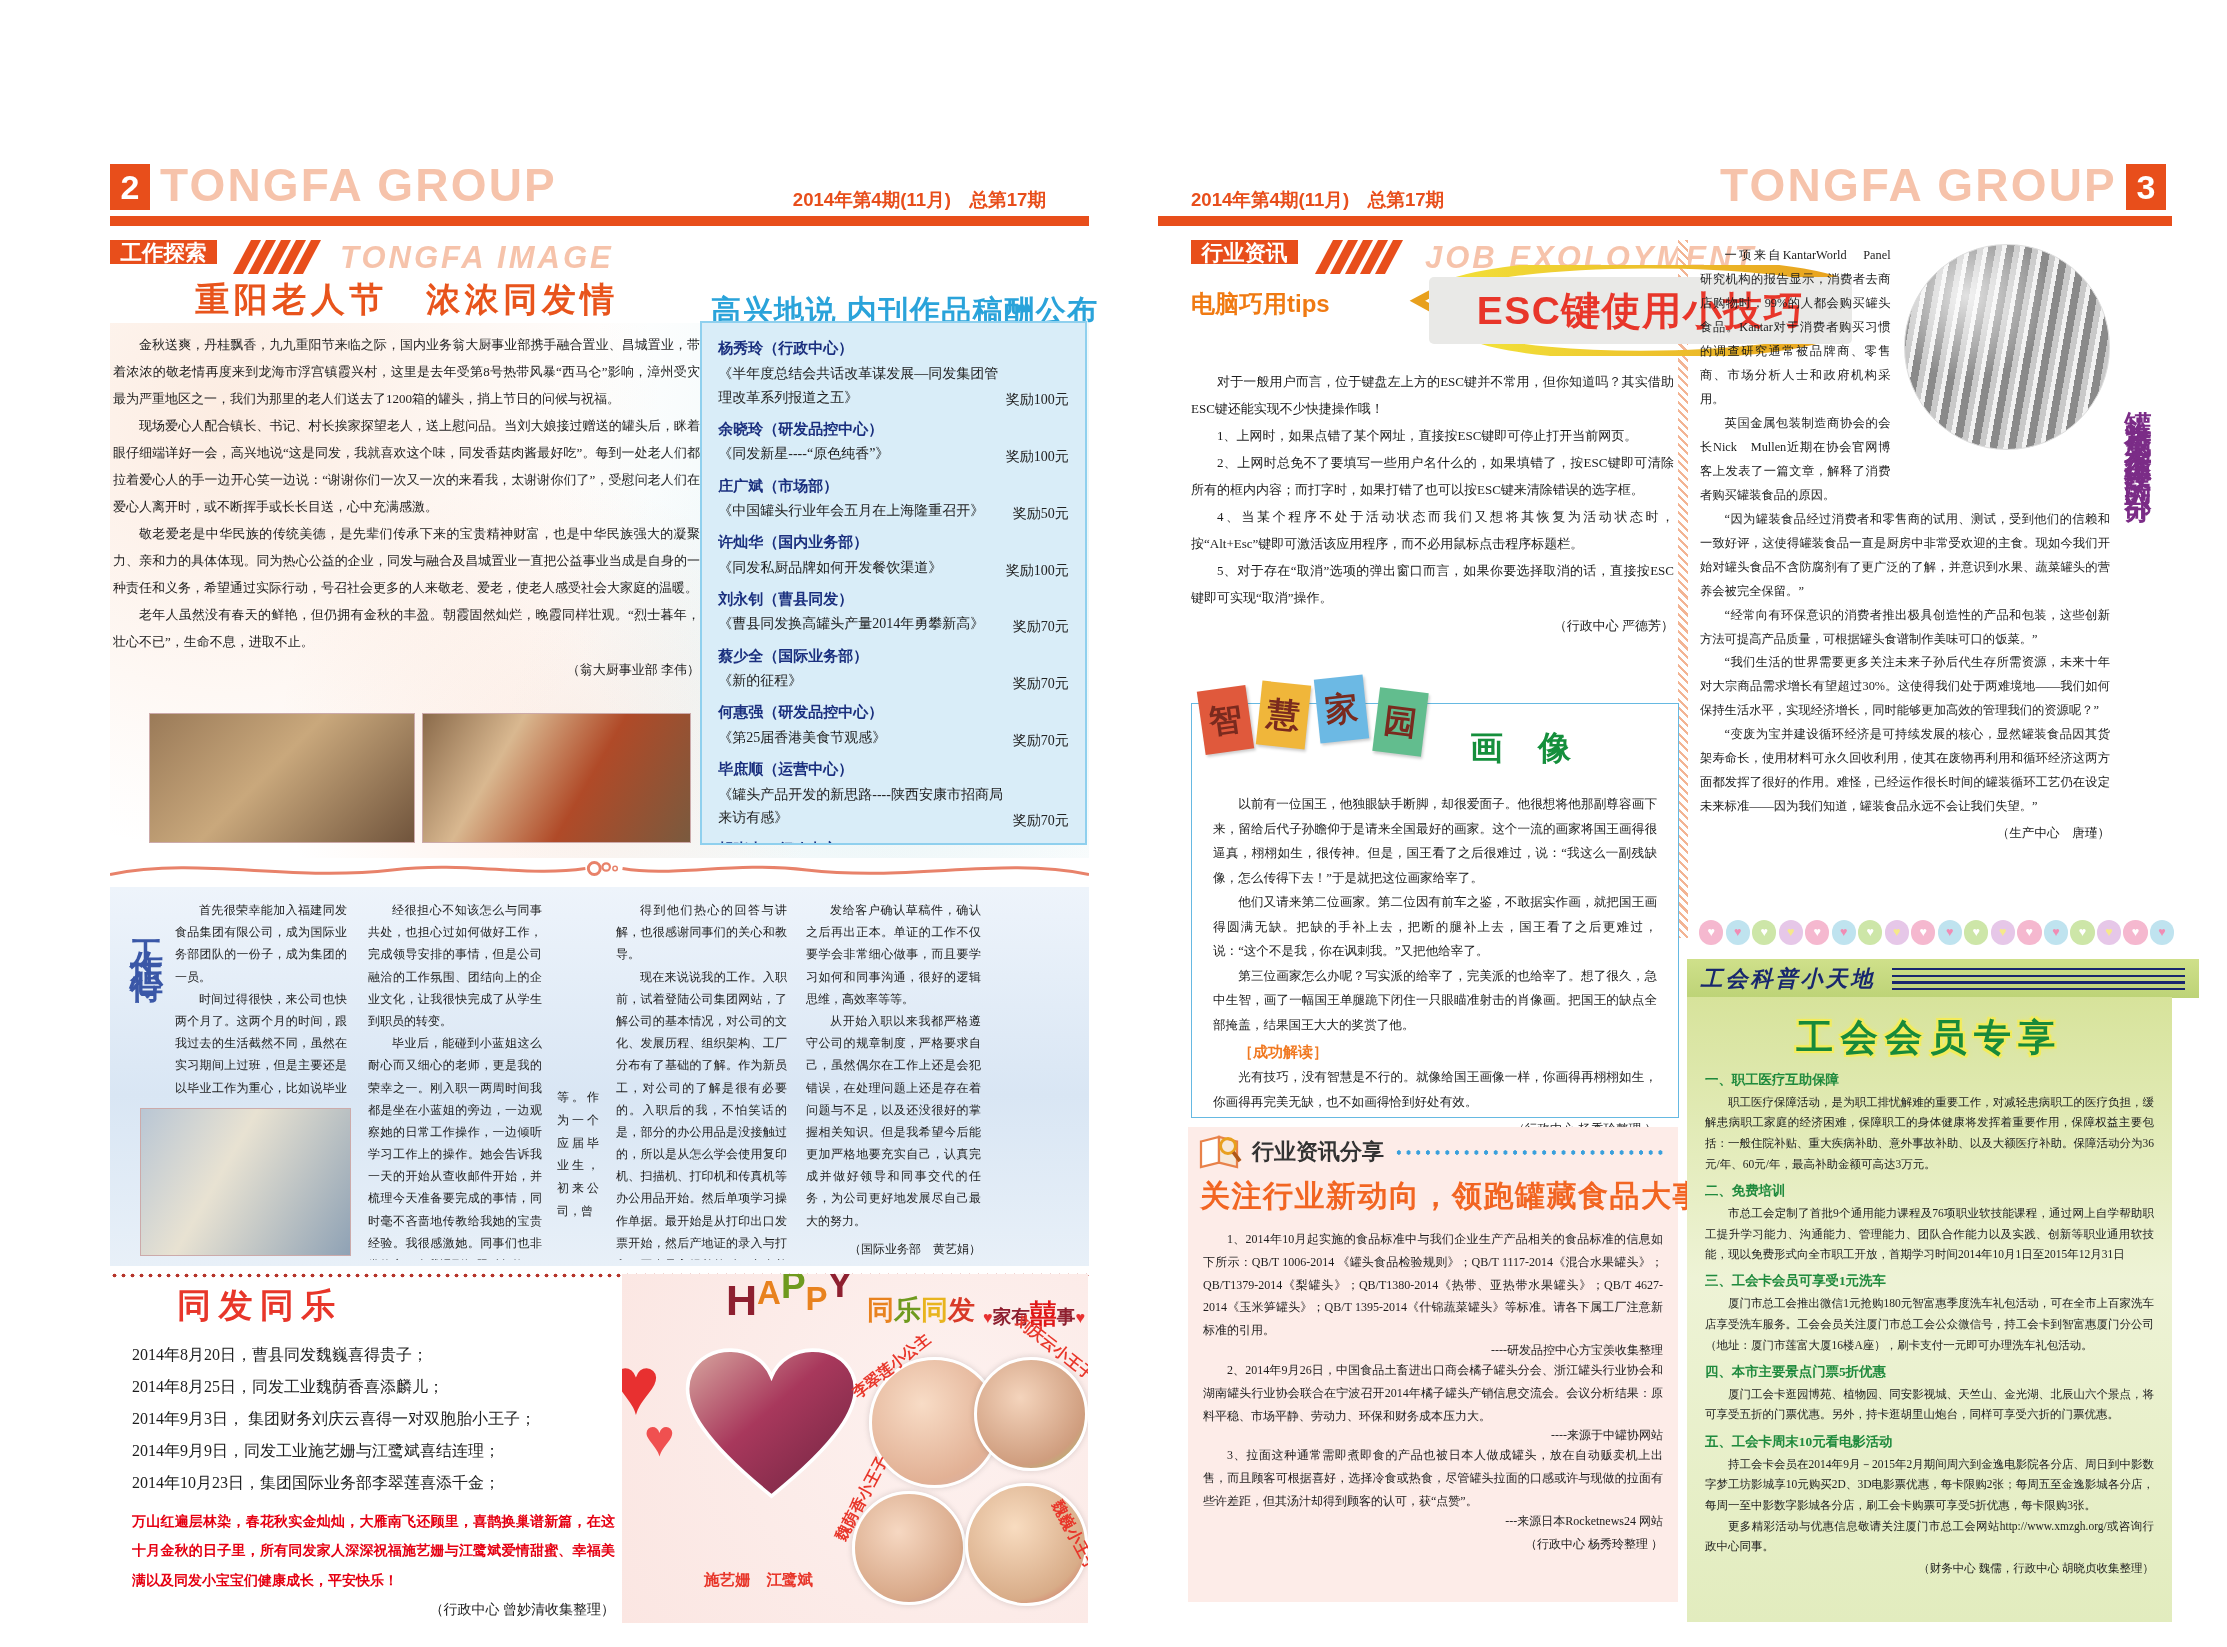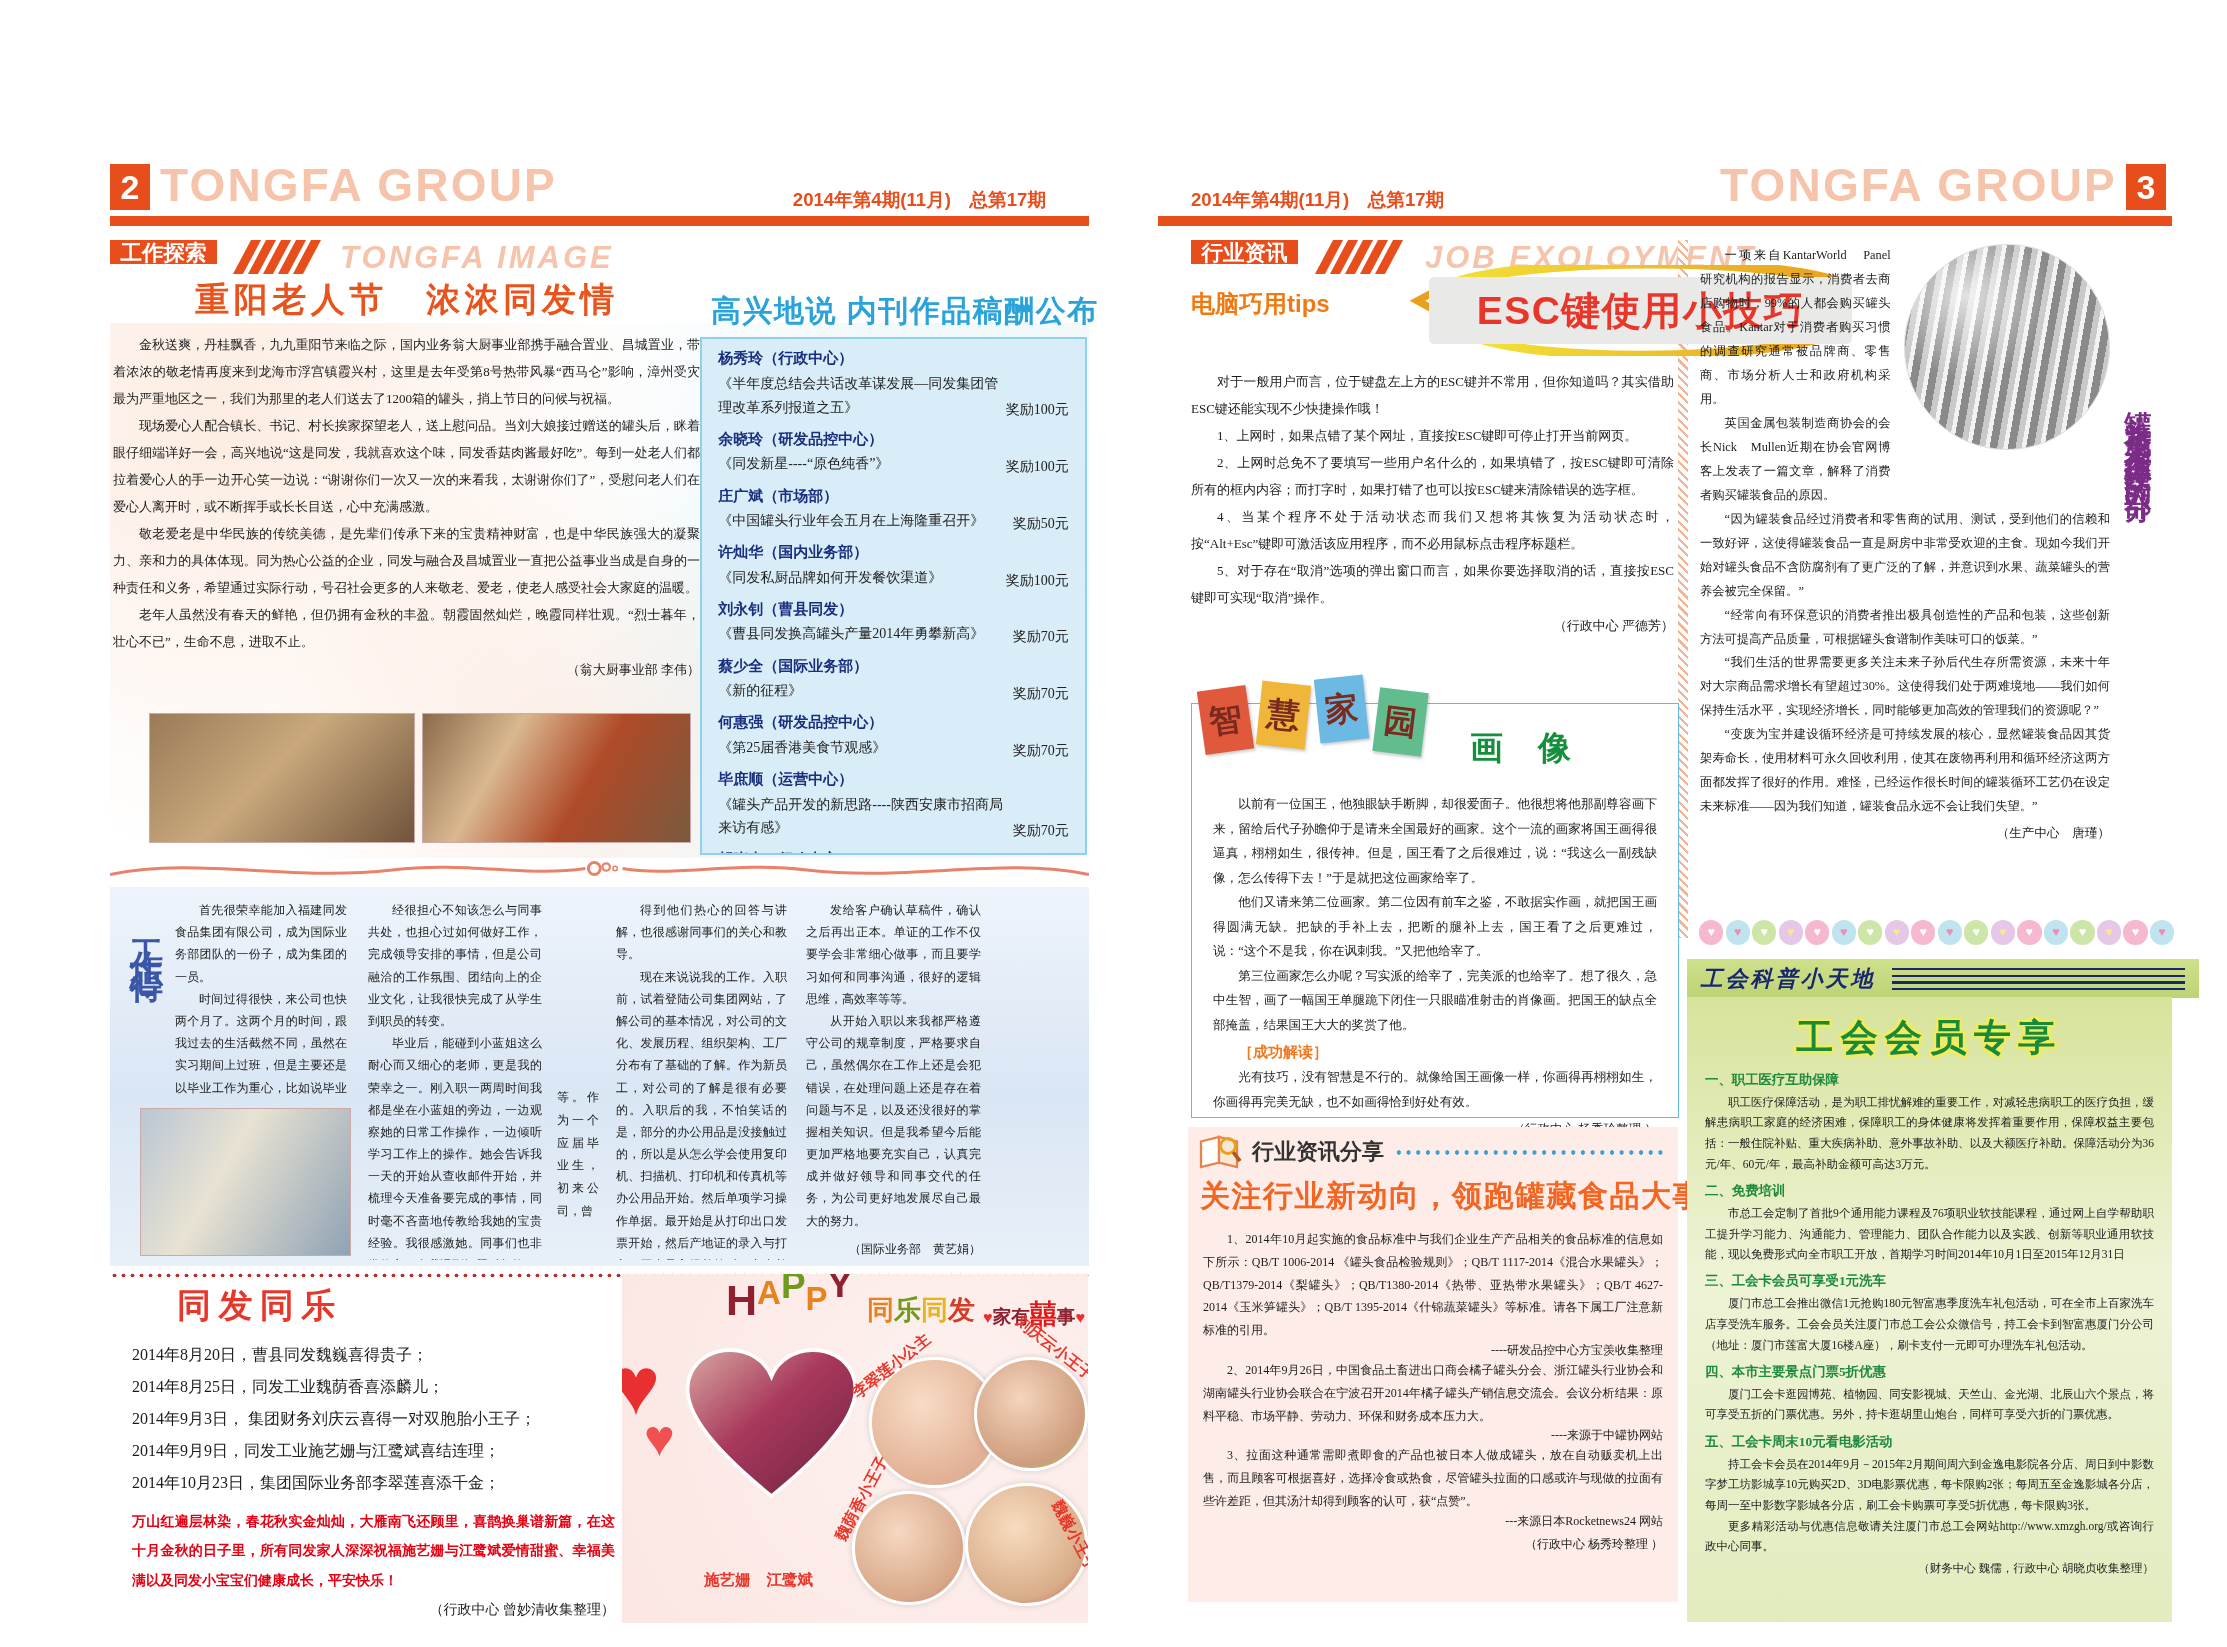--- a/index.html
+++ b/index.html
@@ -137,21 +137,21 @@
     <p>现场爱心人配合镇长、书记、村长挨家探望老人，送上慰问品。当刘大娘接过赠送的罐头后，眯着眼仔细端详好一会，高兴地说“这是同发，我就喜欢这个味，同发香菇肉酱最好吃”。每到一处老人们都拉着爱心人的手一边开心笑一边说：“谢谢你们一次又一次的来看我，太谢谢你们了”，受慰问老人们在爱心人离开时，或不断挥手或长长目送，心中充满感激。</p>
     <p>敬老爱老是中华民族的传统美德，是先辈们传承下来的宝贵精神财富，也是中华民族强大的凝聚力、亲和力的具体体现。同为热心公益的企业，同发与融合及昌城置业一直把公益事业当成是自身的一种责任和义务，希望通过实际行动，号召社会更多的人来敬老、爱老，使老人感受社会大家庭的温暖。</p>
     <p>老年人虽然没有春天的鲜艳，但仍拥有金秋的丰盈。朝霞固然灿烂，晚霞同样壮观。“烈士暮年，壮心不已”，生命不息，进取不止。</p>
     <div class="byline">（翁大厨事业部  李伟）</div>
   </div>
 
   <div class="abs photo" style="left:39px;top:568px;width:264px;height:128px;"></div>
   <div class="abs photo photo2b" style="left:312px;top:568px;width:267px;height:128px;"></div>
 
   <div class="abs aw-title" style="left:601px;top:146px;">高兴地说 内刊作品稿酬公布</div>
-  <div class="abs aw-box serif" style="left:590px;top:192px;width:383px;height:514px;overflow:hidden;">
+  <div class="abs aw-box serif" style="left:590px;top:176px;width:383px;height:514px;overflow:hidden;padding-top:6px;">
     <div class="aw-item">
       <div class="aw-name">杨秀玲（行政中心）</div>
       <div class="aw-line">
           <span class="aw-work">《半年度总结会共话改革谋发展—同发集团管理改革系列报道之五》</span>
           <span class="aw-prize">奖励100元</span>
         </div>
     </div>
     <div class="aw-item">
       <div class="aw-name">余晓玲（研发品控中心）</div>
       <div class="aw-line">

